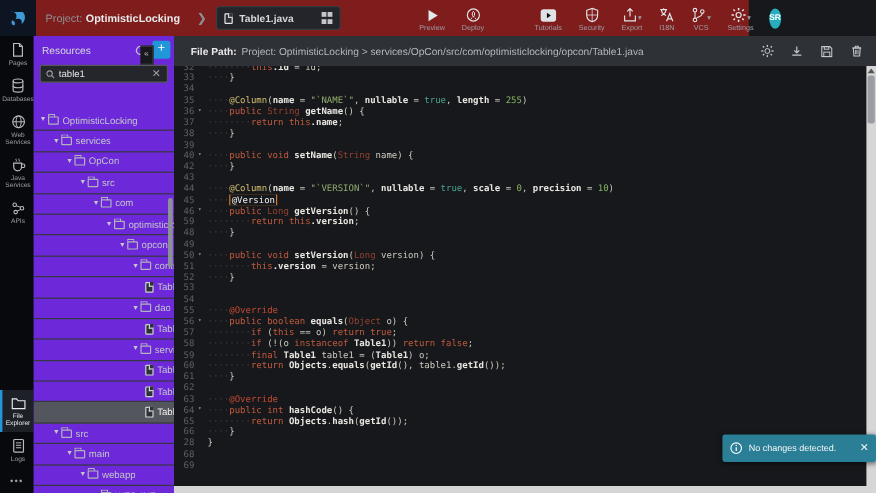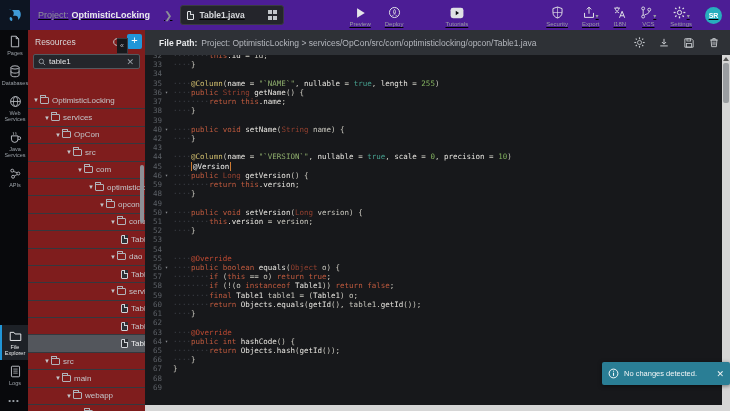--- a/index.html
+++ b/index.html
@@ -1,22 +1,22 @@
 <!DOCTYPE html>
 <html style="--accent: #2196d8; --toast: #2a7e95; --avatar: #27aebe; --hl: #cc7a33;"><head>
 <meta charset="utf-8">
 <style>
   * { margin:0; padding:0; box-sizing:border-box; }
   html,body { width:730px; height:411px; overflow:hidden; background:#0b0c10;
     font-family:"Liberation Sans","DejaVu Sans",sans-serif; }
   #app { position:relative; width:730px; height:411px; background:#17181b; overflow:hidden; }
 
   
-  #topbar { position:absolute; left:0; top:0; width:730px; height:30px; background:#4c1d95;
-    display:flex; align-items:center; z-index:30;text-decoration:underline; }
+  #topbar { position:absolute; left:0; top:0; width:624px; height:30px; background:#7f1d1d;
+    display:flex; align-items:center; z-index:30; }
   #logo { width:30px; height:30px; background:#0d1522; display:flex; align-items:center; justify-content:center; flex:0 0 30px; }
   #project-area { display:flex; align-items:center; margin-left:8px; white-space:nowrap; }
   .proj-label { color:#8d9197; font-size:9px; }
   .proj-name { color:#e9eaec; font-size:9px; font-weight:bold; margin-left:3px; }
   .proj-chev { color:#8d9197; font-size:10px; margin:0 8px 0 14px; }
   #file-tab { height:20px; background:#24252b; border:1px solid #3a3b41; border-radius:3px;
     display:flex; align-items:center; padding:0 6px; min-width:104px; }
   #file-tab .tab-label { color:#d6d8da; font-size:8.5px; margin:0 10px 0 5px; font-weight:bold; }
   .gridicon { display:grid; grid-template-columns:4px 4px; grid-gap:1.5px; margin-left:auto; }
   .gridicon i { width:4px; height:4px; background:#c3c6ca; display:block; }
@@ -37,21 +37,21 @@
     display:flex; flex-direction:column; align-items:stretch; z-index:20; }
   .rail-item { display:flex; flex-direction:column; align-items:center; padding:5px 0 4px 0;
     cursor:pointer; border-left:2px solid transparent; }
   .rail-item .rlbl { font-size:5.5px; color:#9aa0a7; margin-top:2px; text-align:center; line-height:6px; }
   .rail-item.active { background:#1d2127; border-left:2px solid var(--accent,#2196d8); }
   .rail-item.active .rlbl { color:#e8eaec; }
   .rail-spacer { flex:1; }
   #rail-more { color:#9aa0a7; text-align:center; font-size:8px; letter-spacing:1px; padding:6px 0; cursor:pointer; }
 
   
-  #resources { position:absolute; left:28px; top:30px; width:117px; height:381px; background:#7f1d1d;
+  #resources { position:absolute; left:28px; top:30px; width:117px; height:381px; background:#6d28d9;
     z-index:20; overflow:hidden; }
   #res-head { height:17px; display:flex; align-items:center; padding:0 3px 0 7px; margin-top:3px; }
   #res-title { color:#d6d8da; font-size:8.5px; flex:1; }
   .res-btn { width:14px; height:14px; display:flex; align-items:center; justify-content:center; cursor:pointer; }
   #res-add { width:15px; height:15px; background:var(--accent,#2196d8); border-radius:2px; color:#fff;
     font-size:11px; line-height:13px; text-align:center; margin-left:3px; cursor:pointer; }
   #res-collapse { position:absolute; left:117px; top:38px; width:11px; height:16px; background:#17181b;
     border:1px solid #3a3b41; border-left:none; color:#b9bcc2; font-size:7px; text-align:center; line-height:14px;
     cursor:pointer; z-index:25; }
   #res-search { margin:4px 5px 3px 5px; height:15px; background:#24262b; border:1px solid #55585e;
@@ -89,21 +89,21 @@
   .lc { flex:1; overflow:hidden; }
   .tok-ws { color:#3d4148; }
   .tok-pl { color:#cbc9c0; }
   .tok-kw { color:#c05a3e; }
   .tok-ty { color:#93402f;margin-top:40px; }
   .tok-an { color:#d2bf6e; }
   .tok-an2 { color:#c04a32; }
   .tok-st { color:#8fae6d; }
   .tok-nu { color:#84b360; }
   .tok-bo { color:#46a08f; }
-  .tok-me { color:#e8e6e1; font-weight:normal;text-align:center; }
+  .tok-me { color:#e8e6e1; font-weight:bold;text-align:center; }
   .tok-hl { color:#f0f0ee; border:1px solid var(--hl,#cc7a33); padding:0 1px; }
   #vscroll { position:absolute; right:0; top:0; width:8px; height:350px; background:#d6d6d6; z-index:5; }
   #vscroll .arr { width:0; height:0; border-left:3px solid transparent; border-right:3px solid transparent;
     border-bottom:4px solid #555; margin:2px auto 0 auto; }
   #vthumb { position:absolute; top:8px; left:1px; width:6px; height:40px; background:#9a9da1; border-radius:2px; }
   #hscroll { position:absolute; left:145px; top:405px; width:585px; height:6px; background:#d6d6d6; z-index:15; }
 
   
   #toast { position:absolute; right:0; bottom:26px; width:128px; height:23px; background:var(--toast,#2a7e95);
     border-radius:2px; display:flex; align-items:center; padding:0 6px; box-shadow:0 1px 4px rgba(0,0,0,.5); z-index:40; }
@@ -526,21 +526,21 @@
         <div class="code-line"><span class="gut">57</span><span class="fold"></span><span class="lc"><span class="tok-ws">········</span><span class="tok-kw">if</span><span class="tok-pl"> (</span><span class="tok-kw">this</span><span class="tok-pl"> == o) </span><span class="tok-kw">return true</span><span class="tok-pl">;</span></span></div>
         <div class="code-line"><span class="gut">58</span><span class="fold"></span><span class="lc"><span class="tok-ws">········</span><span class="tok-kw">if</span><span class="tok-pl"> (!(o </span><span class="tok-kw">instanceof</span><span class="tok-pl"> </span><span class="tok-me">Table1</span><span class="tok-pl">)) </span><span class="tok-kw">return false</span><span class="tok-pl">;</span></span></div>
         <div class="code-line"><span class="gut">59</span><span class="fold"></span><span class="lc"><span class="tok-ws">········</span><span class="tok-kw">final</span><span class="tok-pl"> </span><span class="tok-me">Table1</span><span class="tok-pl"> table1 = (</span><span class="tok-me">Table1</span><span class="tok-pl">) o;</span></span></div>
         <div class="code-line"><span class="gut">60</span><span class="fold"></span><span class="lc"><span class="tok-ws">········</span><span class="tok-kw">return</span><span class="tok-pl"> </span><span class="tok-me">Objects</span><span class="tok-pl">.</span><span class="tok-me">equals</span><span class="tok-pl">(</span><span class="tok-me">getId</span><span class="tok-pl">(), table1.</span><span class="tok-me">getId</span><span class="tok-pl">());</span></span></div>
         <div class="code-line"><span class="gut">61</span><span class="fold"></span><span class="lc"><span class="tok-ws">····</span><span class="tok-pl">}</span></span></div>
         <div class="code-line"><span class="gut">62</span><span class="fold"></span><span class="lc"></span></div>
         <div class="code-line"><span class="gut">63</span><span class="fold"></span><span class="lc"><span class="tok-ws">····</span><span class="tok-an2">@Override</span></span></div>
         <div class="code-line"><span class="gut">64</span><span class="fold">▾</span><span class="lc"><span class="tok-ws">····</span><span class="tok-kw">public int </span><span class="tok-me">hashCode</span><span class="tok-pl">() {</span></span></div>
         <div class="code-line"><span class="gut">65</span><span class="fold"></span><span class="lc"><span class="tok-ws">········</span><span class="tok-kw">return</span><span class="tok-pl"> </span><span class="tok-me">Objects</span><span class="tok-pl">.</span><span class="tok-me">hash</span><span class="tok-pl">(</span><span class="tok-me">getId</span><span class="tok-pl">());</span></span></div>
         <div class="code-line"><span class="gut">66</span><span class="fold"></span><span class="lc"><span class="tok-ws">····</span><span class="tok-pl">}</span></span></div>
-        <div class="code-line"><span class="gut">67</span><span class="fold"></span><span class="lc"><span class="tok-pl">}</span></span></div>
+        <div class="code-line"><span class="gut">28</span><span class="fold"></span><span class="lc"><span class="tok-pl">}</span></span></div>
         <div class="code-line"><span class="gut">68</span><span class="fold"></span><span class="lc"></span></div>
         <div class="code-line"><span class="gut">69</span><span class="fold"></span><span class="lc"></span></div>
       </div>
     <div id="vscroll">
       <div class="arr"></div>
       <div id="vthumb"></div>
     </div>
   </div>
   <div id="hscroll"></div>
 

